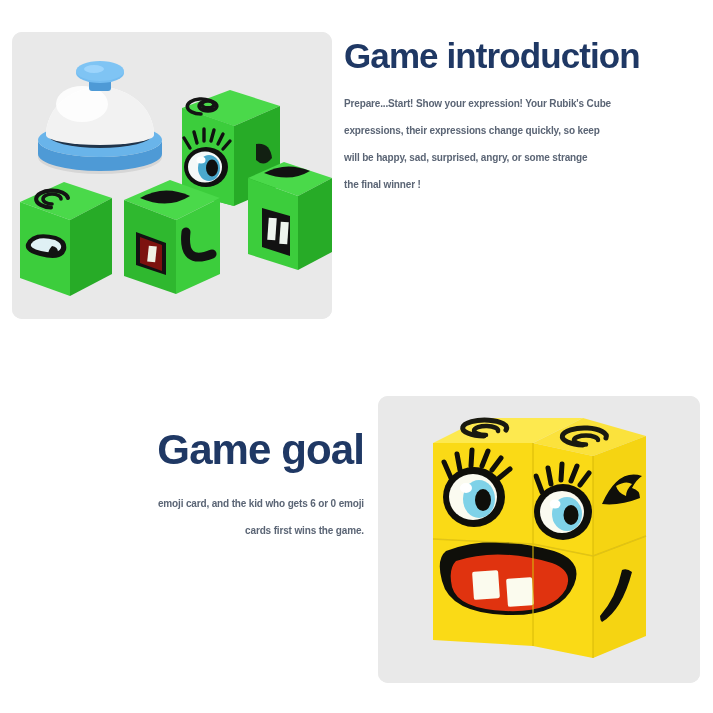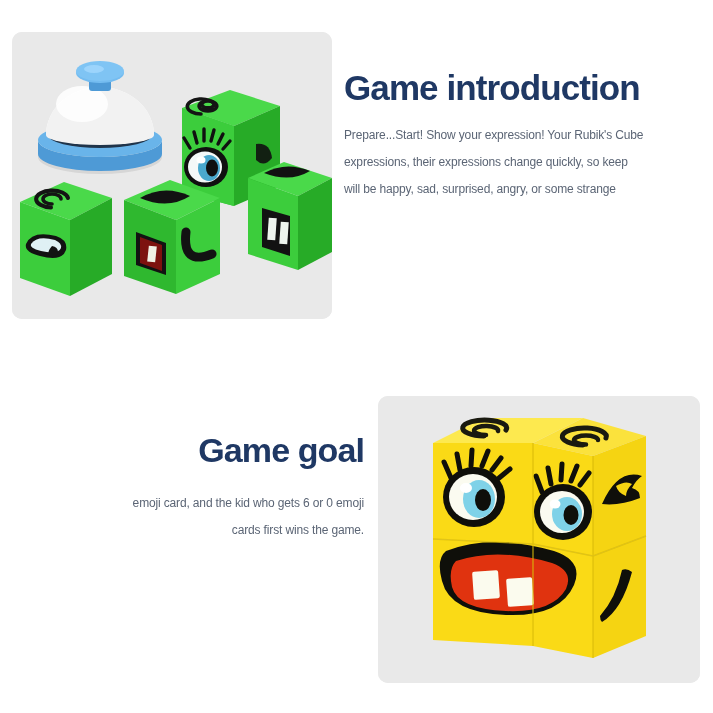--- a/index.html
+++ b/index.html
@@ -28,40 +28,41 @@
     position: absolute;
     background: #e9e9e9;
     border-radius: 10px;
     overflow: hidden;
   }
   #panel-top   { left: 12px;  top: 32px;  width: 320px; height: 287px; }
   #panel-bottom{ left: 378px; top: 396px; width: 322px; height: 287px; }
 
   
   .text-block { position: absolute; }
-  #intro-block { left: 344px; top: 68px;  width: 356px; text-align: left; }
+  #intro-block { left: 344px; top: 36px;  width: 356px; text-align: left; }
   #goal-block  { left: 14px;  top: 430px; width: 350px; text-align: right; }
 
   .section-title {
     color: #1f3864;
     font-weight: bold;
     font-size: 35px;
     line-height: 40px;
     letter-spacing: -0.9px;
     margin: 0 0 14px 0;
     white-space: nowrap;
   }
-  #goal-block .section-title { font-size: 34px; margin-bottom: 20px; }
+  #goal-block .section-title { font-size: 42px; margin-bottom: 20px; }
 
   .body-copy {
     color: #5b6575;
-    font-size: 12px;
+    font-size: 10px;
     line-height: 27px;
     margin: 0;
     letter-spacing: -0.15px;
+    font-weight: bold;
   }
   .body-copy .line { display: block; white-space: nowrap; }
 
   svg { display: block; overflow: visible; }
 </style>
 </head>
 <body>
 
 <div class="page">
 
@@ -183,20 +184,21 @@
       </g>
     </svg>
   </div>
 
   <div class="text-block" id="intro-block">
     <h2 class="section-title">Game introduction</h2>
     <p class="body-copy">
       <span class="line">Prepare...Start! Show your expression! Your Rubik's Cube</span>
       <span class="line">expressions, their expressions change quickly, so keep</span>
       <span class="line">will be happy, sad, surprised, angry, or some strange</span>
+      <span class="line">the final winner !</span>
     </p>
   </div>
 
   <div class="text-block" id="goal-block">
     <h2 class="section-title">Game goal</h2>
     <p class="body-copy">
       <span class="line">emoji card, and the kid who gets 6 or 0 emoji</span>
       <span class="line">cards first wins the game.</span>
     </p>
   </div>

